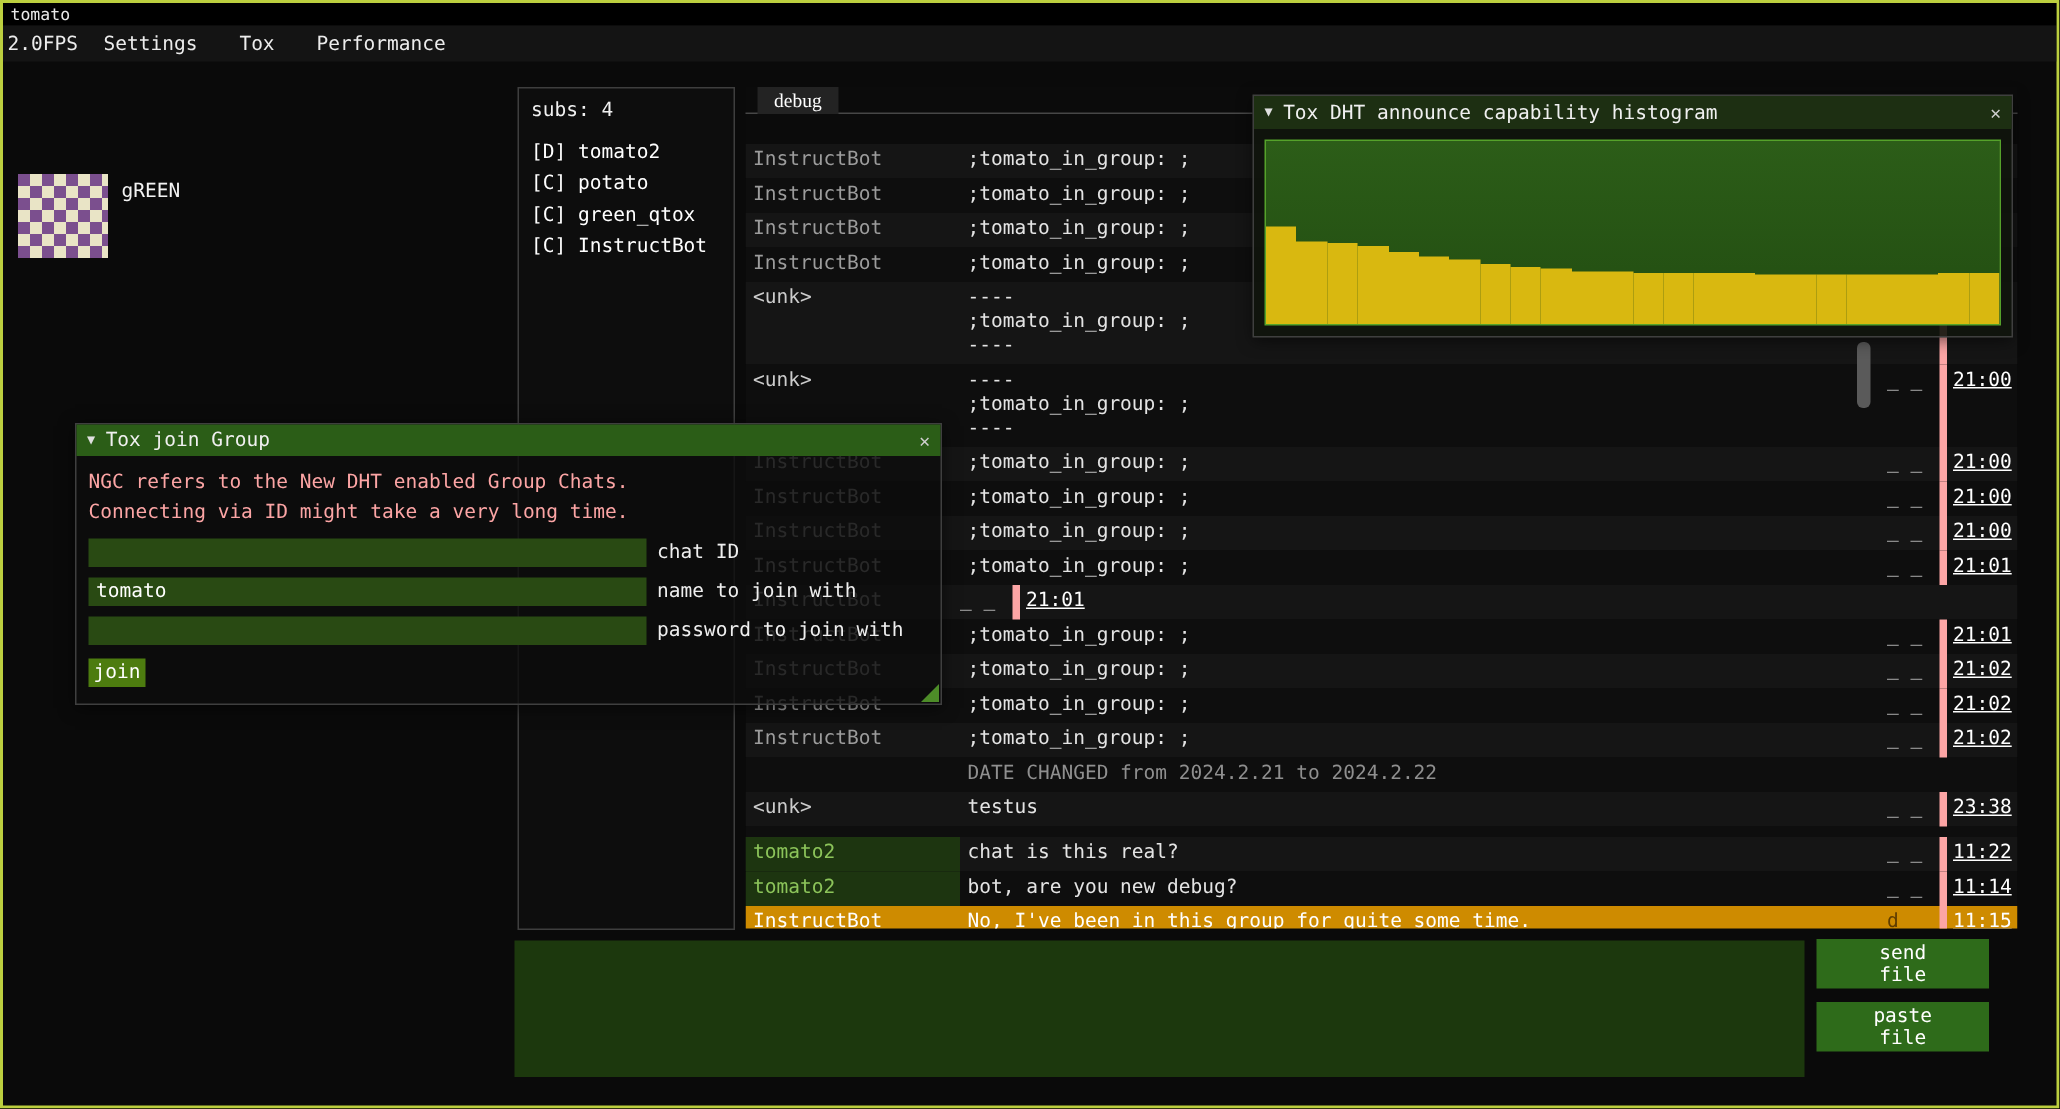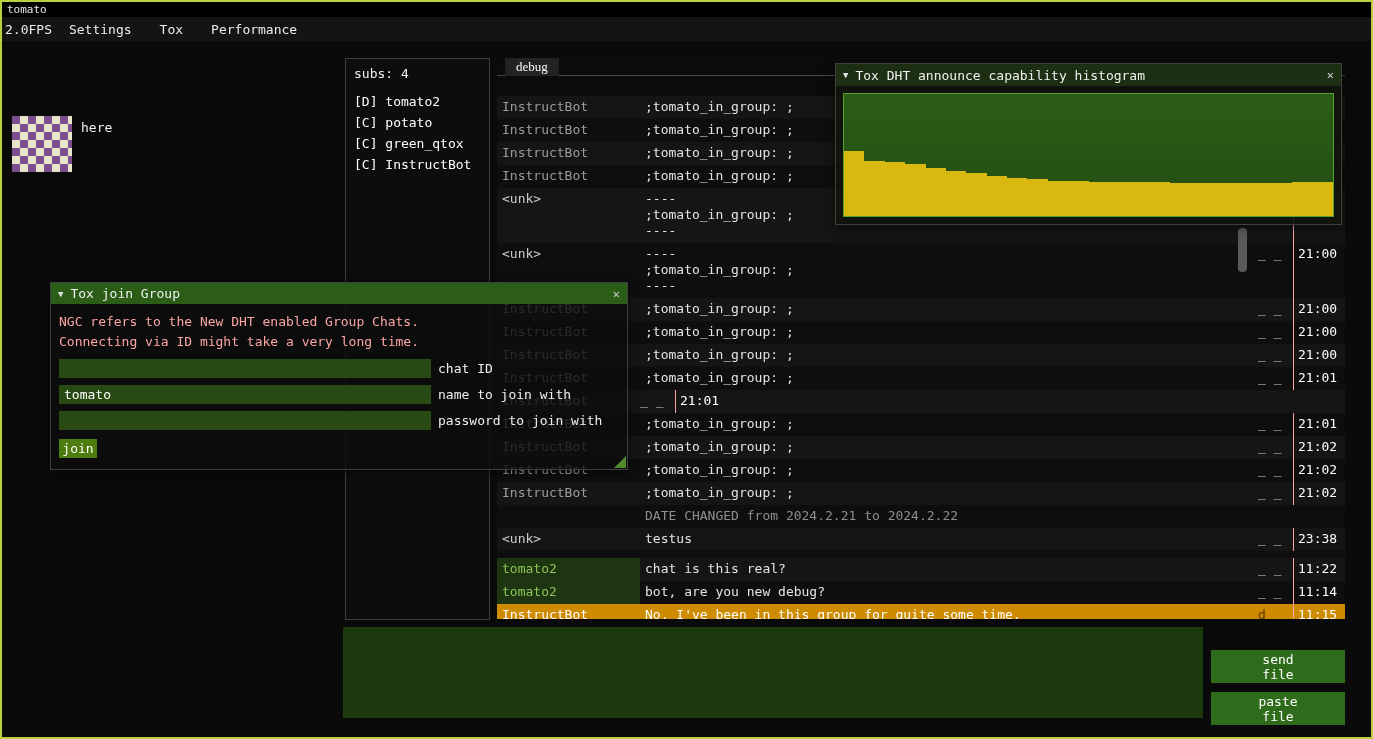--- a/index.html
+++ b/index.html
@@ -37,37 +37,37 @@
          background:#232323; color:#fff;font-family:Liberation Serif, serif; }
   .chat-rows { position:absolute; top:18px; left:0; right:0; bottom:0; overflow:hidden;margin-top:20px; }
 
   .chat-row { display:flex; align-items:stretch; }
   .chat-row:nth-child(odd)  { background:#151515; }
   .chat-row:nth-child(even) { background:#0e0e0e; }
   .cell { padding-top:3px; padding-bottom:4px; line-height:16px; }
   .cell.name  { width:143px; padding-left:5px; white-space:nowrap; overflow:hidden; }
   .cell.msg   { width:618px; padding-left:5px; white-space:pre-line; color:#e4e4e4; }
   .cell.flags { width:35px;  color:#d0d0d0; }
-  .cell.time  { width:52px;  border-left:1px solid #fca5a5; padding-left:4px; color:#fff; }
+  .cell.time  { width:52px;  border-left:5px solid #fca5a5; padding-left:4px; color:#fff;text-decoration:underline; }
   .date-row .msg { color:#8f8f8f; }
   .chat-row.highlight { background:#ce8b00; }
   .chat-row.highlight .msg,
   .chat-row.highlight .time { color:#fff; }
   .chat-row.highlight .flags { color:#5f3d00; }
 
   .chat-scroll { position:absolute; left:1236px; top:226px; width:9px; height:44px;
                  background:#5a5a5a; border-radius:4px; }
 
   
   .msg-input { position:absolute; left:341px; top:625px; width:860px; height:91px;
                background:#1c380d; border:none; resize:none; outline:none;
                color:#fff; font:inherit; padding:4px 6px; }
-  .filebtn { position:absolute; left:1209px; width:134px; height:33px; background:#2e6b1a;
+  .filebtn { position:absolute; left:1209px; width:115px; height:33px; background:#2e6b1a;
              border:none; color:#fff; font:inherit; white-space:pre-line; line-height:15px;
-             text-align:center; cursor:default;margin-top:24px; }
+             text-align:center; cursor:default; }
   .filebtn.send  { top:624px; }
   .filebtn.paste { top:666px; }
 
   
   .win { position:absolute; border:1px solid #3f3f3f; box-shadow:0 2px 10px rgba(0,0,0,0.55); }
   .win-title { height:22px; display:flex; align-items:center; padding:0 7px; gap:7px; color:#f0f0f0; }
   .collapse { font-size:9px; color:#e0e0e0; }
   .closex { margin-left:auto; color:#cfcfcf; font-size:12px; }
   .win-title-text { white-space:nowrap; }
 
@@ -102,21 +102,21 @@
 
   <div class="menubar">
     <div class="fps">2.0FPS</div>
     <div class="menu-item">Settings</div>
     <div class="menu-item">Tox</div>
     <div class="menu-item">Performance</div>
   </div>
 
   <div class="group-item g1">
     <div class="avatar" style="background: repeating-conic-gradient(rgb(233, 228, 198) 0%, rgb(233, 228, 198) 25%, rgb(123, 79, 142) 0%, rgb(123, 79, 142) 50%) 0px 0px / 16px 16px;"></div>
-    <div class="group-label">here</div>
+    <div class="group-label">gREEN</div>
   </div>
 
   <div class="members">
     <div class="members-header">subs: 4</div>
     <div class="member">[D] tomato2</div>
     <div class="member">[C] potato</div>
     <div class="member">[C] green_qtox</div>
     <div class="member">[C] InstructBot</div>
   </div>
 

